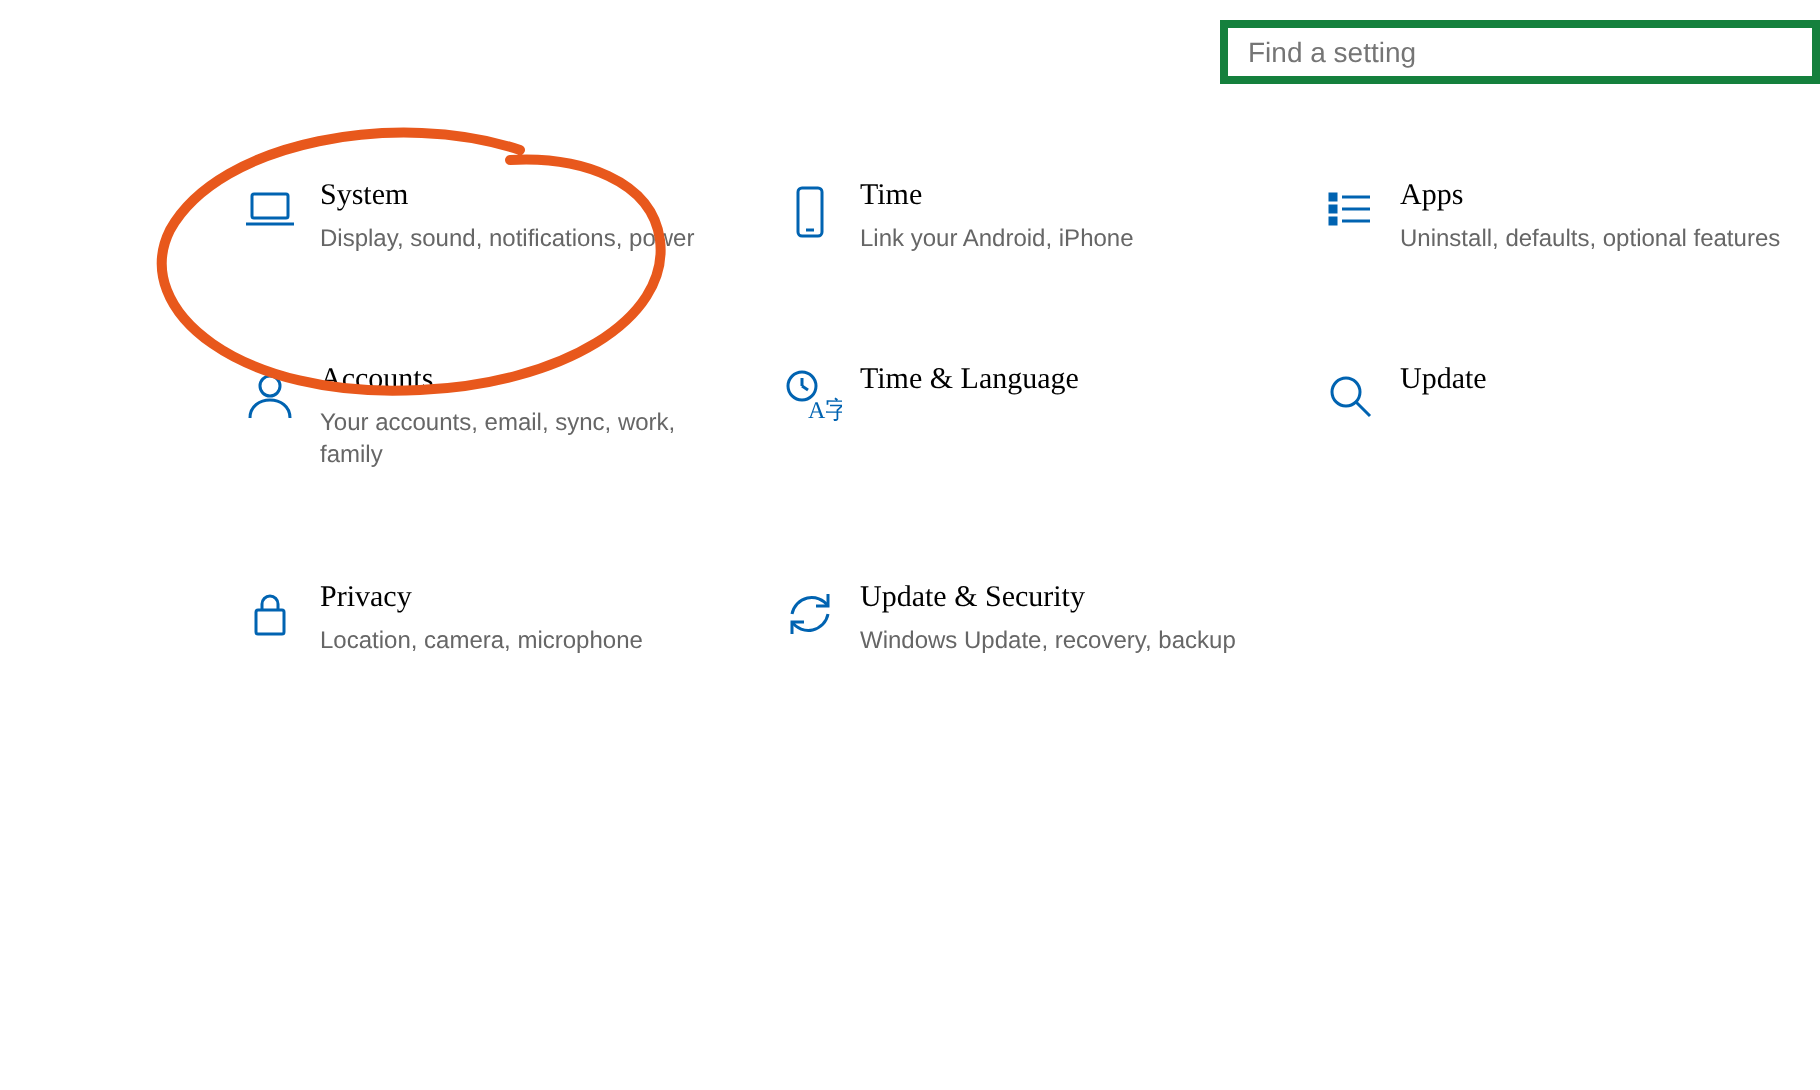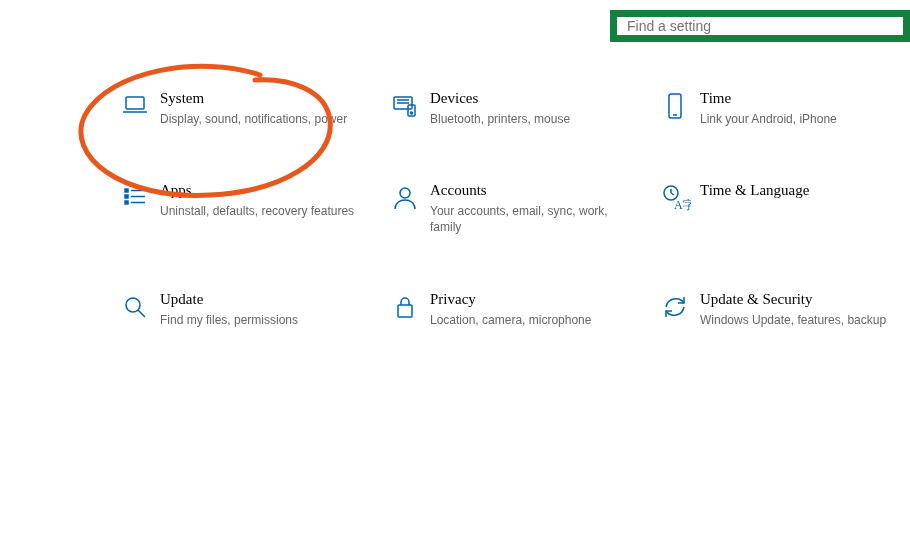--- a/index.html
+++ b/index.html
@@ -15,21 +15,21 @@
       position: absolute;
       top: 10px;
       right: 0;
       width: 300px;
     }
     .search-input {
       width: 100%;
       height: 32px;
       padding: 0 10px;
       font-size: 14px;
-      border: 7px solid #15803d;
+      border: 4px solid #15803d;
       outline: none;
       color: #404040;
     }
     .grid {
       position: absolute;
       top: 90px;
       left: 110px;
       display: grid;
       grid-template-columns: repeat(3, 270px);
       column-gap: 0;
@@ -88,35 +88,20 @@
           <rect x="7" y="7" width="18" height="12" rx="1"></rect>
           <line x1="4" y1="22" x2="28" y2="22"></line>
         </svg>
     </div>
     <div class="text-col">
       <div class="tile-title">System</div>
       <div class="tile-desc">Display, sound, notifications, power</div>
     </div>
   </div>
 
-  <div class="tile">
-    <div class="icon-col">
-      <svg viewBox="0 0 32 32">
-          <rect x="5" y="7" width="18" height="12" rx="1"></rect>
-          <line x1="8" y1="10" x2="20" y2="10"></line>
-          <line x1="8" y1="13" x2="20" y2="13"></line>
-          <rect x="19" y="15" width="7" height="11" rx="1"></rect>
-          <circle cx="22.5" cy="23" r="1"></circle>
-        </svg>
-    </div>
-    <div class="text-col">
-      <div class="tile-title">Devices</div>
-      <div class="tile-desc">Bluetooth, printers, mouse</div>
-    </div>
-  </div>
 
   <div class="tile">
     <div class="icon-col">
       <svg viewBox="0 0 32 32">
           <rect x="10" y="4" width="12" height="24" rx="2"></rect>
           <line x1="14" y1="25" x2="18" y2="25"></line>
         </svg>
     </div>
     <div class="text-col">
       <div class="tile-title">Time</div>
@@ -130,21 +115,21 @@
           <rect x="6" y="7" width="3" height="3" fill="#0063b1"></rect>
           <rect x="6" y="13" width="3" height="3" fill="#0063b1"></rect>
           <rect x="6" y="19" width="3" height="3" fill="#0063b1"></rect>
           <line x1="12" y1="8.5" x2="26" y2="8.5"></line>
           <line x1="12" y1="14.5" x2="26" y2="14.5"></line>
           <line x1="12" y1="20.5" x2="26" y2="20.5"></line>
         </svg>
     </div>
     <div class="text-col">
       <div class="tile-title">Apps</div>
-      <div class="tile-desc">Uninstall, defaults, recovery features</div>
+      <div class="tile-desc">Uninstall, defaults, optional features</div>
     </div>
   </div>
 
   <div class="tile">
     <div class="icon-col">
       <svg viewBox="0 0 32 32">
           <circle cx="16" cy="11" r="5"></circle>
           <path d="M6 27c0-6 5-9 10-9s10 3 10 9"></path>
         </svg>
     </div>
@@ -170,21 +155,20 @@
 
   <div class="tile">
     <div class="icon-col">
       <svg viewBox="0 0 32 32">
           <circle cx="14" cy="14" r="7"></circle>
           <line x1="19" y1="19" x2="26" y2="26"></line>
         </svg>
     </div>
     <div class="text-col">
       <div class="tile-title">Update</div>
-      <div class="tile-desc">Find my files, permissions</div>
     </div>
   </div>
 
   <div class="tile">
     <div class="icon-col">
       <svg viewBox="0 0 32 32">
           <rect x="9" y="14" width="14" height="12" rx="1"></rect>
           <path d="M12 14v-3a4 4 0 0 1 8 0v3"></path>
         </svg>
     </div>
@@ -198,21 +182,21 @@
     <div class="icon-col">
       <svg viewBox="0 0 32 32">
           <path d="M25 12a10 10 0 0 0-18 4"></path>
           <polyline points="25,6 25,12 19,12"></polyline>
           <path d="M7 20a10 10 0 0 0 18-4"></path>
           <polyline points="7,26 7,20 13,20"></polyline>
         </svg>
     </div>
     <div class="text-col">
       <div class="tile-title">Update &amp; Security</div>
-      <div class="tile-desc">Windows Update, features, backup</div>
+      <div class="tile-desc">Windows Update, recovery, backup</div>
     </div>
   </div>
 
 </div>
 
 <svg class="annotation" style="left:60px; top:60px; width:290px; height:150px;" viewBox="0 0 290 150">
   <path d="M 200 15
            C 140 -5, 50 10, 25 55
            C 5 95, 60 140, 150 135
            C 220 132, 275 100, 270 60

